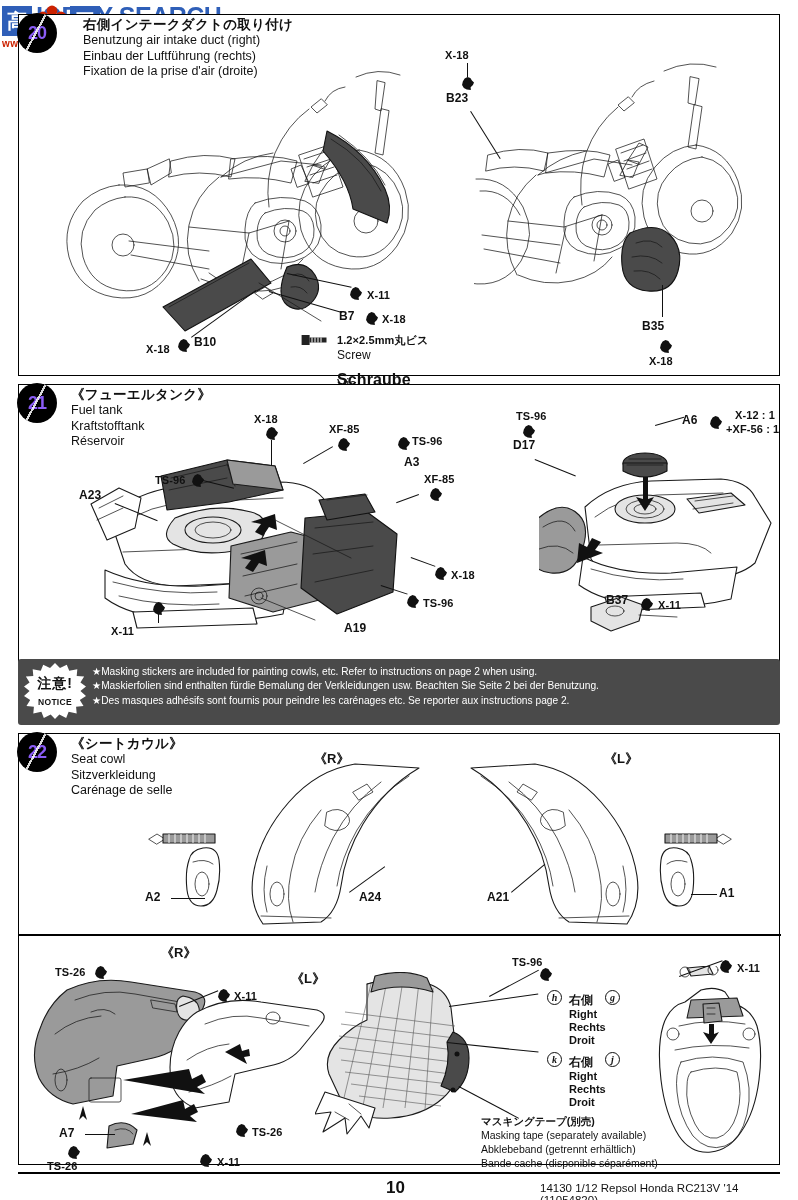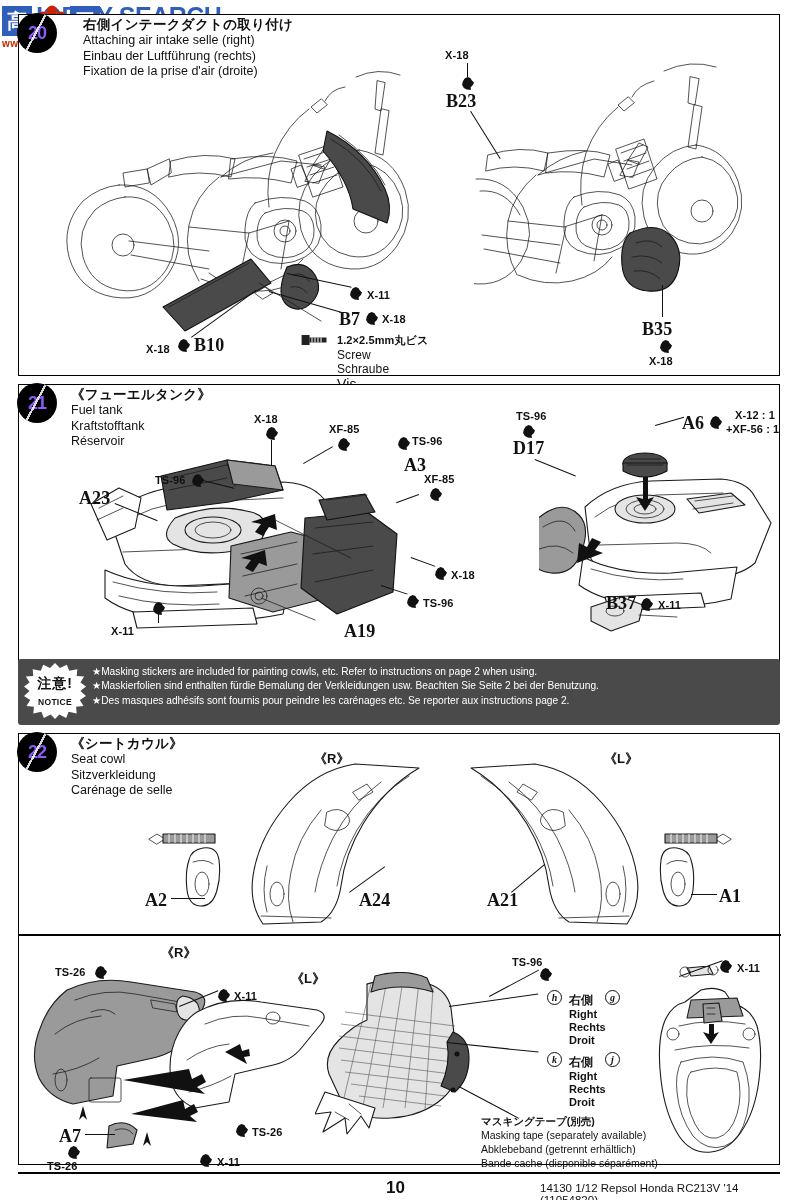--- a/index.html
+++ b/index.html
@@ -39,21 +39,21 @@
     border-radius:50%;
     background: linear-gradient(118deg, transparent 0 46%, rgba(255,255,255,.85) 46% 50%, transparent 50%);
     pointer-events:none;
   }
   .step-title { position:absolute; line-height:1.22; }
   .step-title .jp { font-size:13.5px; font-weight:bold; letter-spacing:.3px; }
   .step-title .ln { font-size:12.5px; }
 
   
   .lbl { position:absolute; white-space:nowrap; font-size:11px; font-weight:bold; letter-spacing:.1px;}
-  .lbl.big { font-size:18px; font-weight:bold;font-family:Liberation Serif, serif; }
+  .lbl.big { font-size:12px; font-weight:bold; }
   .lbl.med { font-size:13px; font-weight:bold; }
 
   
   .pot {
     position:absolute; width:13px; height:13px; background:#111;
     clip-path: polygon(50% 0%, 72% 8%, 84% 26%, 100% 42%, 92% 62%, 74% 78%, 76% 100%, 44% 96%, 22% 84%, 8% 62%, 14% 34%, 28% 12%);
   }
 
   
   .ln-h { position:absolute; height:1px; background:#111; }
@@ -145,21 +145,21 @@
       <circle cx="16" cy="16" r="5" fill="#f0d000"></circle>
     </svg>
     <div class="dom">www.1999.com</div>
   </div>
 
   <div class="panel" style="left:18px; top:14px; width:762px; height:362px;">
 
     <div class="step-badge" style="left:-2px; top:-2px;">20</div>
     <div class="step-title" style="left:64px; top:2px;">
       <div class="jp">右側インテークダクトの取り付け</div>
-      <div class="ln">Attaching air intake selle (right)</div>
+      <div class="ln">Benutzung air intake duct (right)</div>
       <div class="ln">Einbau der Luftführung (rechts)</div>
       <div class="ln">Fixation de la prise d'air (droite)</div>
     </div>
 
     <svg class="art" style="left:40px; top:20px;" width="400" height="300" viewBox="0 0 400 300">
       <g class="out2">
 
         <path d="M300 115 q34 6 46 40 q10 30 -8 56 q-20 28 -54 22 q-32 -6 -42 -38 q-8 -30 12 -54 q18 -22 46 -26z"></path>
         <path d="M305 128 q26 5 36 32 q8 24 -7 44 q-16 22 -43 17 q-25 -5 -33 -30 q-6 -24 10 -43 q14 -17 37 -20z"></path>
         <circle cx="307" cy="186" r="12"></circle>
@@ -291,21 +291,21 @@
     <div class="lbl" style="left:363px; top:298px;">X-18</div>
     <div class="ln-d" style="left:250px; top:276px; width:76px; transform:rotate(16deg);"></div>
 
     <svg class="art" style="left:282px; top:318px;" width="28" height="14" viewBox="0 0 28 14">
       <rect x="0.6" y="2" width="8" height="10" fill="#222"></rect>
       <rect x="8.5" y="4.5" width="17" height="5" fill="#222"></rect>
       <path d="M11 4.5v5M14 4.5v5M17 4.5v5M20 4.5v5" stroke="#fff" stroke-width="1"></path>
     </svg>
     <div class="lbl" style="left:318px; top:318px;">1.2×2.5mm丸ビス</div>
     <div class="lbl" style="left:318px; top:333px; font-weight:normal; font-size:12px;">Screw</div>
-    <div class="lbl" style="left:318px; top:347px; font-weight:normal; font-size:12px;">Schraube</div>
+    <div class="lbl" style="left:318px; top:356px; font-weight:bold; font-size:16px;">Schraube</div>
     <div class="lbl" style="left:318px; top:361px; font-weight:normal; font-size:14px;">Vis</div>
   </div>
 
   <div class="panel" style="left:18px; top:384px; width:762px; height:337px;">
 
     <div class="step-badge" style="left:-2px; top:-2px;">21</div>
     <div class="step-title" style="left:52px; top:2px;">
       <div class="jp">《フューエルタンク》</div>
       <div class="ln">Fuel tank</div>
       <div class="ln">Kraftstofftank</div>

